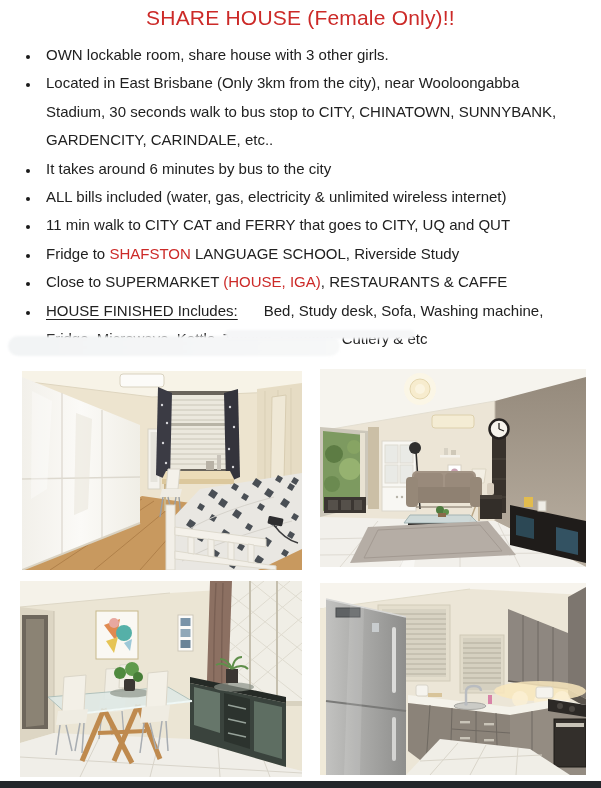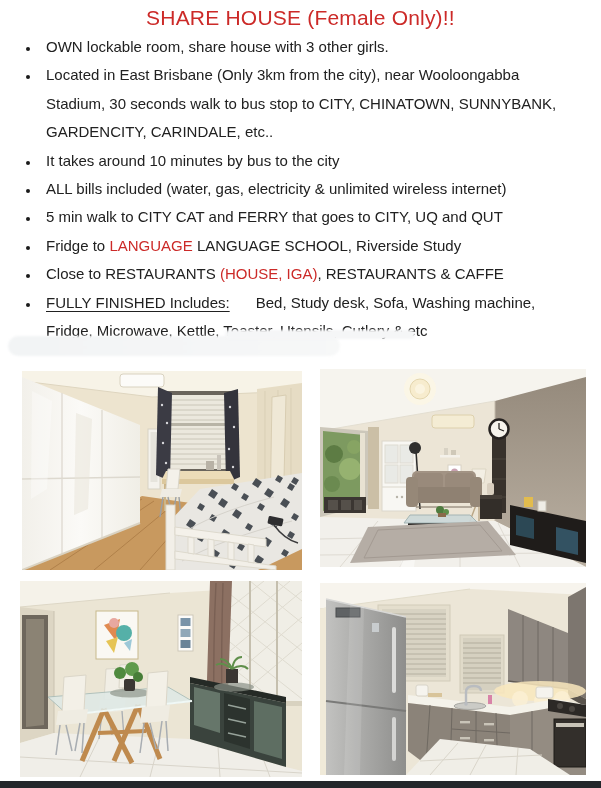--- a/index.html
+++ b/index.html
@@ -9,21 +9,21 @@
     font-family:"Liberation Sans","DejaVu Sans",sans-serif;
     color:#212121;
   }
   .title{
     margin:5px 0 0 0;
     font-size:21px;line-height:26px;font-weight:400;
     text-align:center;color:var(--accent,#cc2a28);
     letter-spacing:.2px;
   }
   ul.bullets{
-    margin:2px 0 0 0;
+    margin:10px 0 0 0;
     padding:0 30px 0 40px;
     list-style:disc outside;
     font-size:15px;line-height:28.4px;
   }
   ul.bullets li{padding-left:6px;}
   ul.bullets li::marker{color:#1a1a1a;font-size:12px;}
   .seg-red{color:var(--accent,#cc2a28);}
   .seg-underline{text-decoration:underline;text-underline-offset:3px;}
   .gap-before{padding-left:26px;}
   .smudge{
@@ -47,26 +47,26 @@
   }
 </style>
 </head>
 <body style="color: rgb(33, 33, 33);">
 
 <h1 class="title">SHARE HOUSE (Female Only)!!</h1>
 
 <ul class="bullets" id="feature-list">
     <li><span>OWN lockable room, share house with 3 other girls.</span></li>
     <li><span>Located in East Brisbane (Only 3km from the city), near Wooloongabba Stadium, 30 seconds walk to bus stop to CITY, CHINATOWN, SUNNYBANK, GARDENCITY, CARINDALE, etc..</span></li>
-    <li><span>It takes around 10 minutes by bus to the city</span></li>
+    <li><span>It takes around 6 minutes by bus to the city</span></li>
     <li><span>ALL bills included (water, gas, electricity &amp; unlimited wireless internet)</span></li>
-    <li><span>5 min walk to CITY CAT and FERRY that goes to CITY, UQ and QUT</span></li>
-    <li><span>Fridge to </span><span class="seg-red">LANGUAGE</span><span> LANGUAGE SCHOOL, Riverside Study</span></li>
-    <li><span>Close to RESTAURANTS </span><span class="seg-red">(HOUSE, IGA)</span><span>, RESTAURANTS &amp; CAFFE</span></li>
-    <li><span class="seg-underline">FULLY FINISHED Includes:</span><span class="gap-before">Bed, Study desk, Sofa, Washing machine, Fridge, Microwave, Kettle, Toaster, Utensils, Cutlery &amp; etc</span></li>
+    <li><span>11 min walk to CITY CAT and FERRY that goes to CITY, UQ and QUT</span></li>
+    <li><span>Fridge to </span><span class="seg-red">SHAFSTON</span><span> LANGUAGE SCHOOL, Riverside Study</span></li>
+    <li><span>Close to SUPERMARKET </span><span class="seg-red">(HOUSE, IGA)</span><span>, RESTAURANTS &amp; CAFFE</span></li>
+    <li><span class="seg-underline">HOUSE FINISHED Includes:</span><span class="gap-before">Bed, Study desk, Sofa, Washing machine, Fridge, Microwave, Kettle, Toaster, Utensils, Cutlery &amp; etc</span></li>
   </ul>
 
 <div class="smudge"></div>
 <div class="smudge2"></div>
 
 <figure class="photo ph-bedroom" aria-label="Bedroom photo: white wardrobe, window with curtains, study desk and single bed with patterned duvet">
 <svg viewBox="0 0 280 199" xmlns="http://www.w3.org/2000/svg">
   <defs>
     <linearGradient id="bd-w" x1="0" y1="0" x2="1" y2="0">
       <stop offset="0" stop-color="#f2f0ea"></stop>

